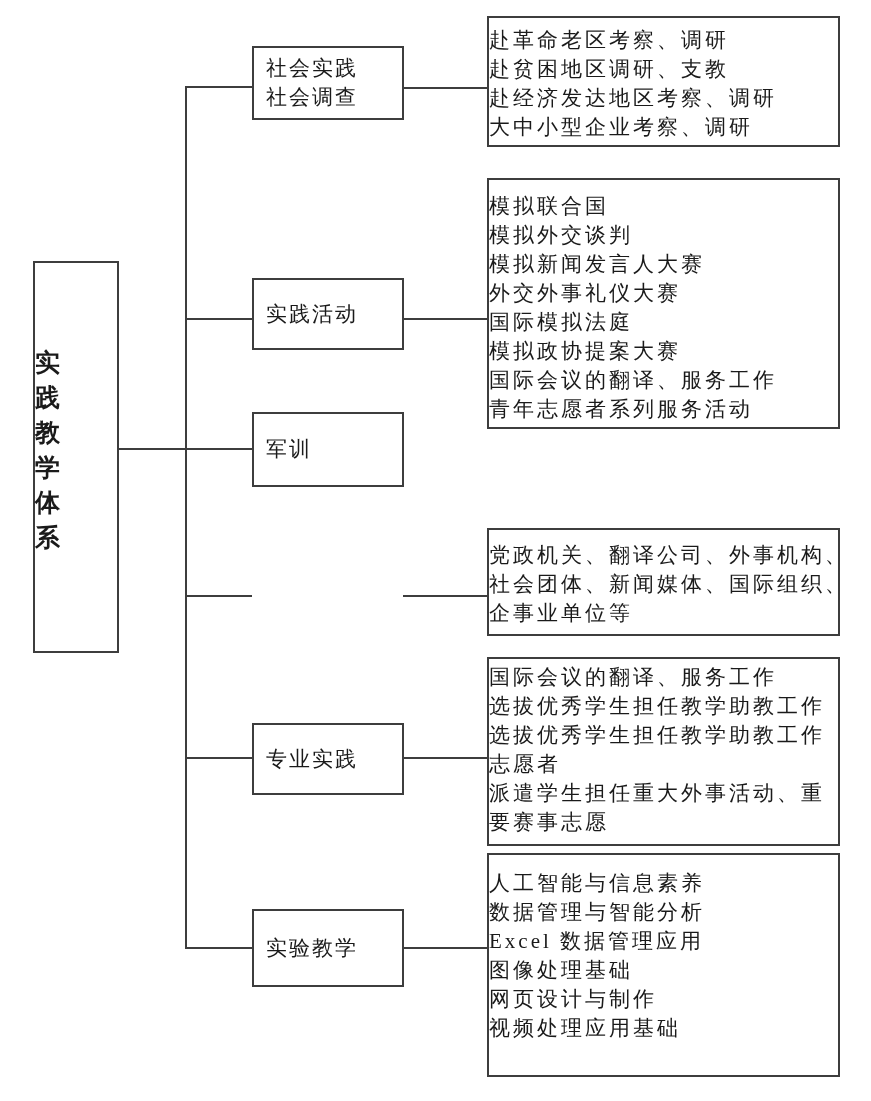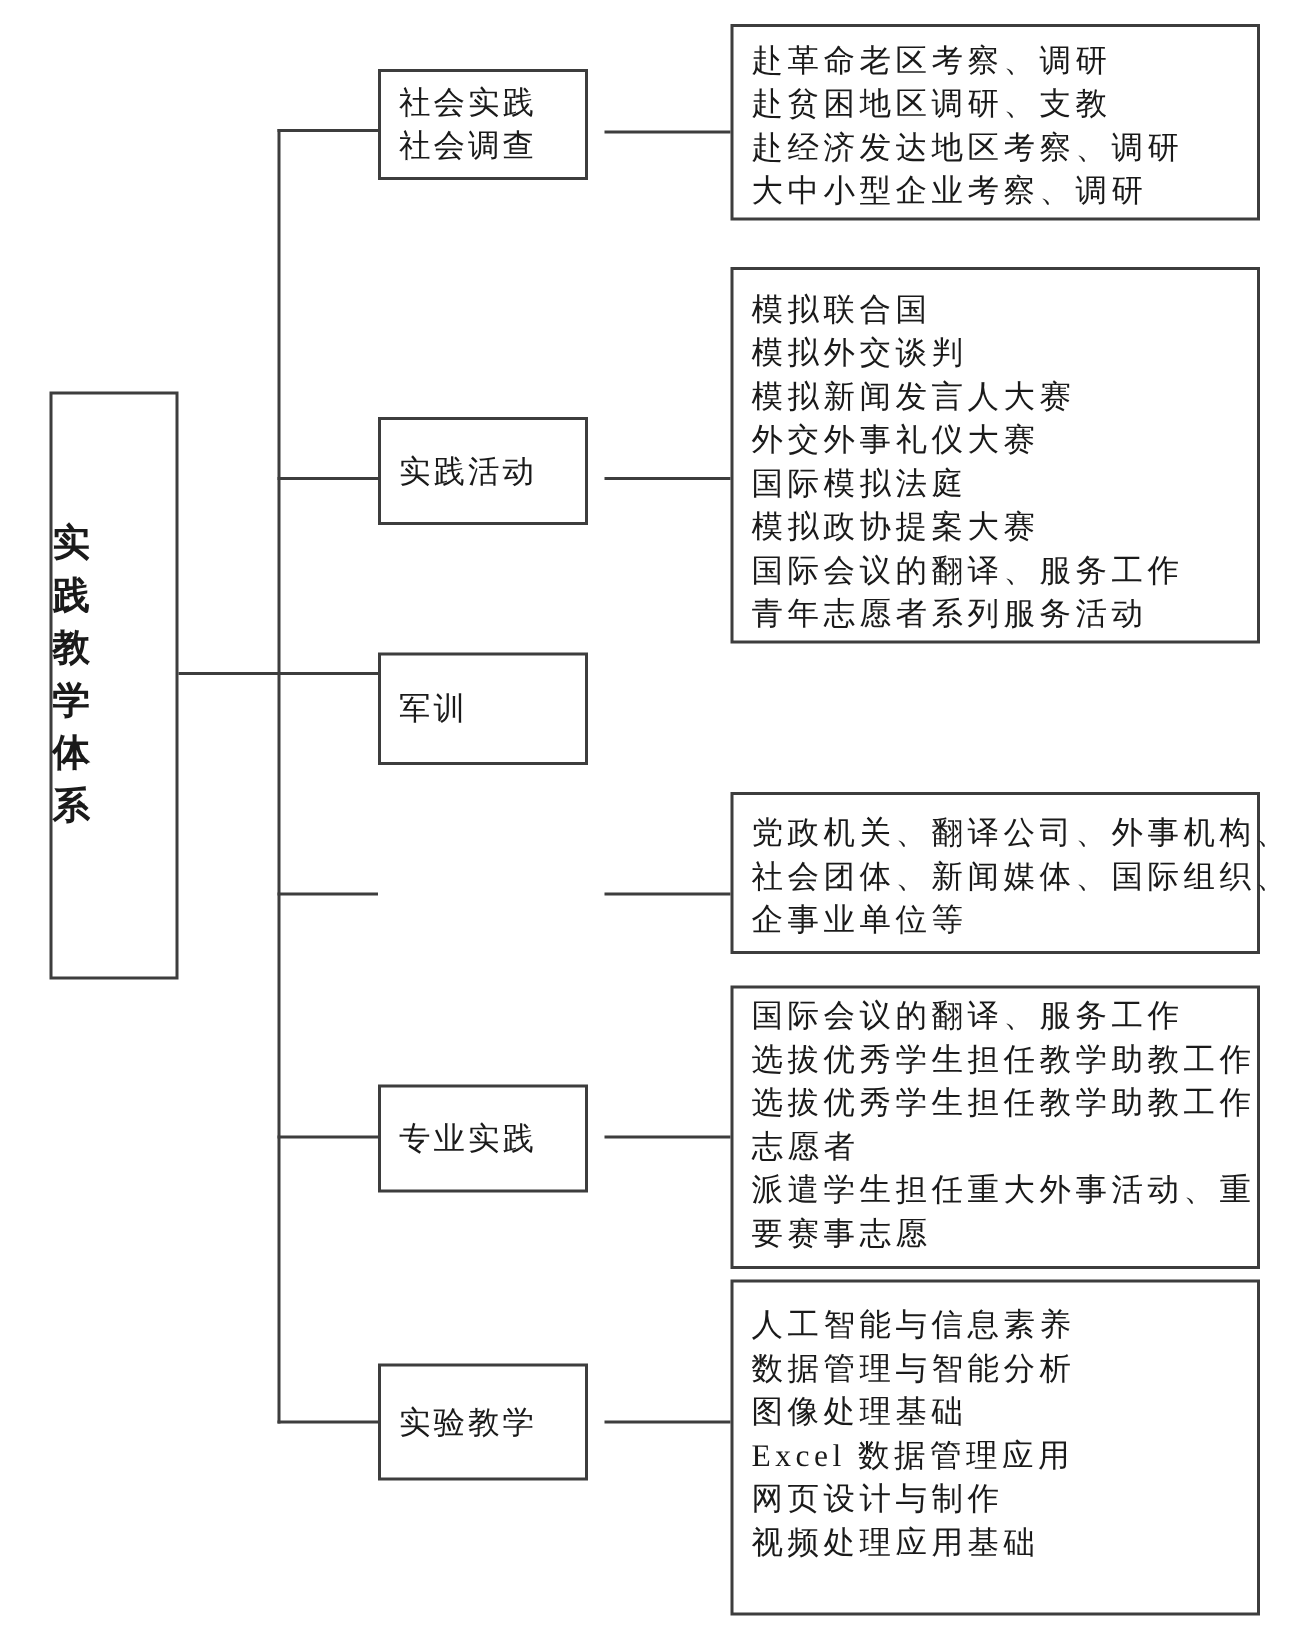--- a/index.html
+++ b/index.html
@@ -46,33 +46,33 @@
     font-size: 25px;
     font-weight: bold;
     line-height: 35px;
     text-align: center;
     word-break: break-all;
     margin-top: -14px;
     letter-spacing: 0;
   }
   .node {
     left: 252px;
-    width: 140px;
+    width: 152px;
     display: flex;
     flex-direction: column;
     justify-content: center;
     padding-left: 12px;
     font-size: 21px;
     letter-spacing: 2px;
     line-height: 29px;
   }
   .panel {
     left: 487px;
     width: 353px;
-    padding-left: 12px;
+    padding-left: 0;
     padding-right: 4px;
     font-size: 21px;
     letter-spacing: 3px;
     line-height: 29px;
   }
   .tline {
     white-space: nowrap;
   }
 </style>
 </head>
@@ -101,21 +101,21 @@
 
   <div class="box node" style="top:46px; height:74px">
     <div class="tline">社会实践</div>
     <div class="tline">社会调查</div>
   </div>
 
   <div class="box node" style="top:278px; height:72px">
     <div class="tline">实践活动</div>
   </div>
 
-  <div class="box node" style="top:435px; height:75px">
+  <div class="box node" style="top:412px; height:75px">
     <div class="tline">军训</div>
   </div>
 
 
   <div class="box node" style="top:723px; height:72px">
     <div class="tline">专业实践</div>
   </div>
 
   <div class="box node" style="top:909px; height:78px">
     <div class="tline">实验教学</div>
@@ -150,19 +150,19 @@
     <div class="tline">选拔优秀学生担任教学助教工作</div>
     <div class="tline">选拔优秀学生担任教学助教工作</div>
     <div class="tline">志愿者</div>
     <div class="tline">派遣学生担任重大外事活动、重</div>
     <div class="tline">要赛事志愿</div>
   </div>
 
   <div class="box panel" style="top:853px; height:224px; padding-top:14px">
     <div class="tline">人工智能与信息素养</div>
     <div class="tline">数据管理与智能分析</div>
+    <div class="tline">Excel 数据管理应用</div>
     <div class="tline">图像处理基础</div>
-    <div class="tline">Excel 数据管理应用</div>
     <div class="tline">网页设计与制作</div>
     <div class="tline">视频处理应用基础</div>
   </div>
 
 </div>
 
 </body></html>

